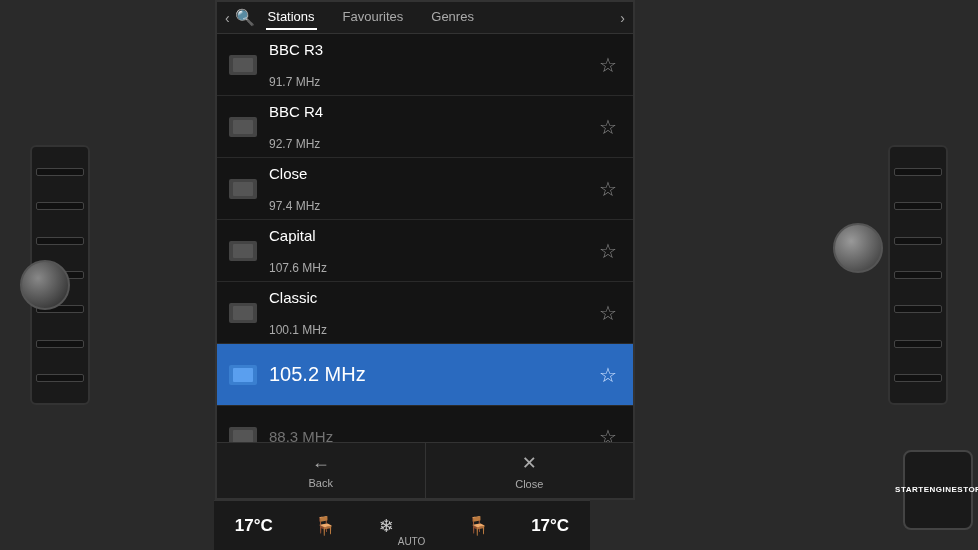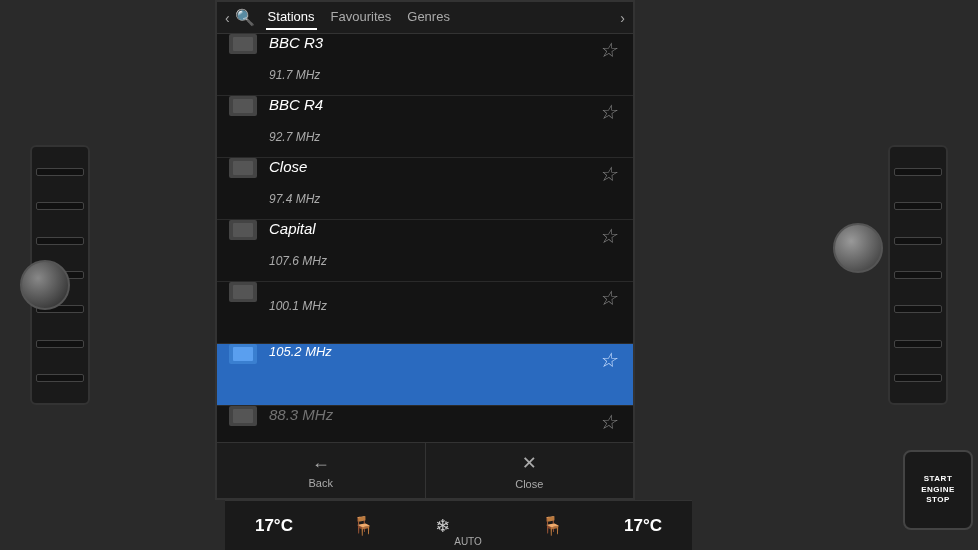--- a/index.html
+++ b/index.html
@@ -119,21 +119,21 @@
       margin-right: 6px;
       cursor: pointer;
     }
     .nav-search {
       color: #aaa;
       font-size: 16px;
       margin-right: 10px;
     }
     .nav-tabs {
       display: flex;
-      gap: 12px;
+      gap: 24px;
     }
     .nav-tab {
       color: #aaa;
       font-size: 13px;
       padding: 4px 2px;
       cursor: pointer;
       border-bottom: 2px solid transparent;
     }
     .nav-tab.active {
       color: #fff;
@@ -146,26 +146,26 @@
     }
 
     
     .station-list {
       flex: 1;
       overflow: hidden;
     }
 
     .station-item {
       display: flex;
+      align-items: center;
       padding: 0 12px;
       height: 62px;
       border-bottom: 1px solid #2a2a2a;
       cursor: pointer;
       background: #141414;
-      font-style: italic;
     }
     .station-item.active {
       background: #2a6abf;
     }
 
     .station-icon {
       width: 28px;
       height: 20px;
       background: #444;
       border-radius: 2px;
@@ -236,22 +236,22 @@
       border-right: none;
     }
     .btn-icon {
       font-size: 18px;
     }
 
     
     .climate-bar {
       position: absolute;
       bottom: 0;
-      left: 225px;
-      width: 467px;
+      left: 214px;
+      width: 376px;
       height: 50px;
       background: #1a1a1a;
       display: flex;
       align-items: center;
       justify-content: space-around;
       border-top: 1px solid #333;
     }
     .climate-item {
       display: flex;
       align-items: center;
@@ -272,21 +272,21 @@
     .start-engine {
       position: absolute;
       right: 5px;
       bottom: 20px;
       width: 70px;
       height: 80px;
       background: #1a1a1a;
       border: 2px solid #444;
       border-radius: 8px;
       display: flex;
-      flex-direction: column;
+      flex-direction: row;
       align-items: center;
       justify-content: center;
       color: #fff;
       font-size: 9px;
       text-align: center;
       line-height: 1.3;
       cursor: pointer;
     }
     .start-label {
       font-weight: bold;
@@ -380,31 +380,32 @@
         <div class="station-freq">107.6 MHz</div>
       </div>
       <span class="star-btn">☆</span>
     </div>
 
     <div class="station-item">
       <div class="station-icon">
         <div class="station-icon-inner"></div>
       </div>
       <div class="station-info">
+        <div class="station-name">Classic</div>
         <div class="station-freq">100.1 MHz</div>
       </div>
       <span class="star-btn">☆</span>
     </div>
 
     <div class="station-item active">
       <div class="station-icon">
         <div class="station-icon-inner"></div>
       </div>
       <div class="station-info">
-        <div class="station-freq" style="font-size:13px; color:#fff; font-weight:500; margin-top:0;">105.2 MHz</div>
+        <div class="station-freq" style="font-size:20px; color:#fff; font-weight:500; margin-top:0;">105.2 MHz</div>
       </div>
       <span class="star-btn" style="color:#cce0ff;">☆</span>
     </div>
 
     <div class="station-item">
       <div class="station-icon">
         <div class="station-icon-inner"></div>
       </div>
       <div class="station-info">
         <div class="station-freq" style="font-size:15px; color:#737373; font-weight:500; margin-top:0;">88.3 MHz</div>

